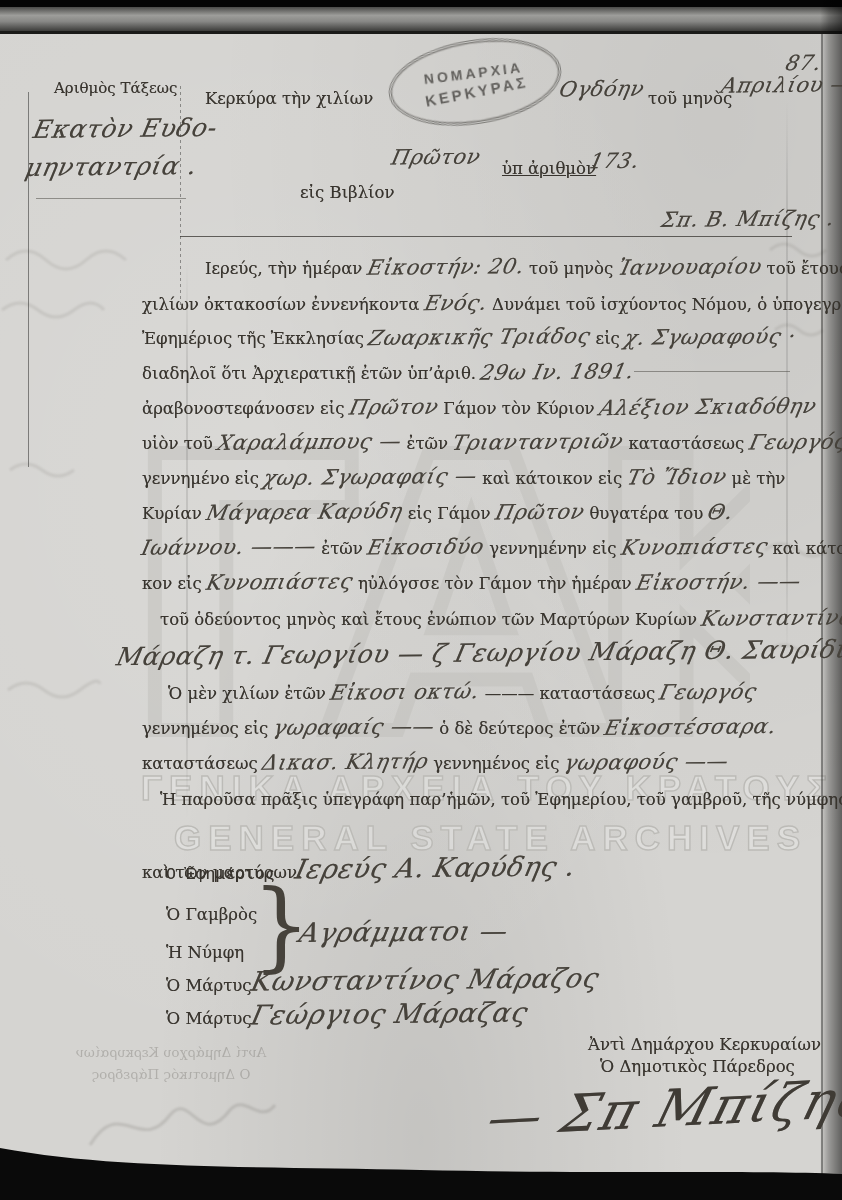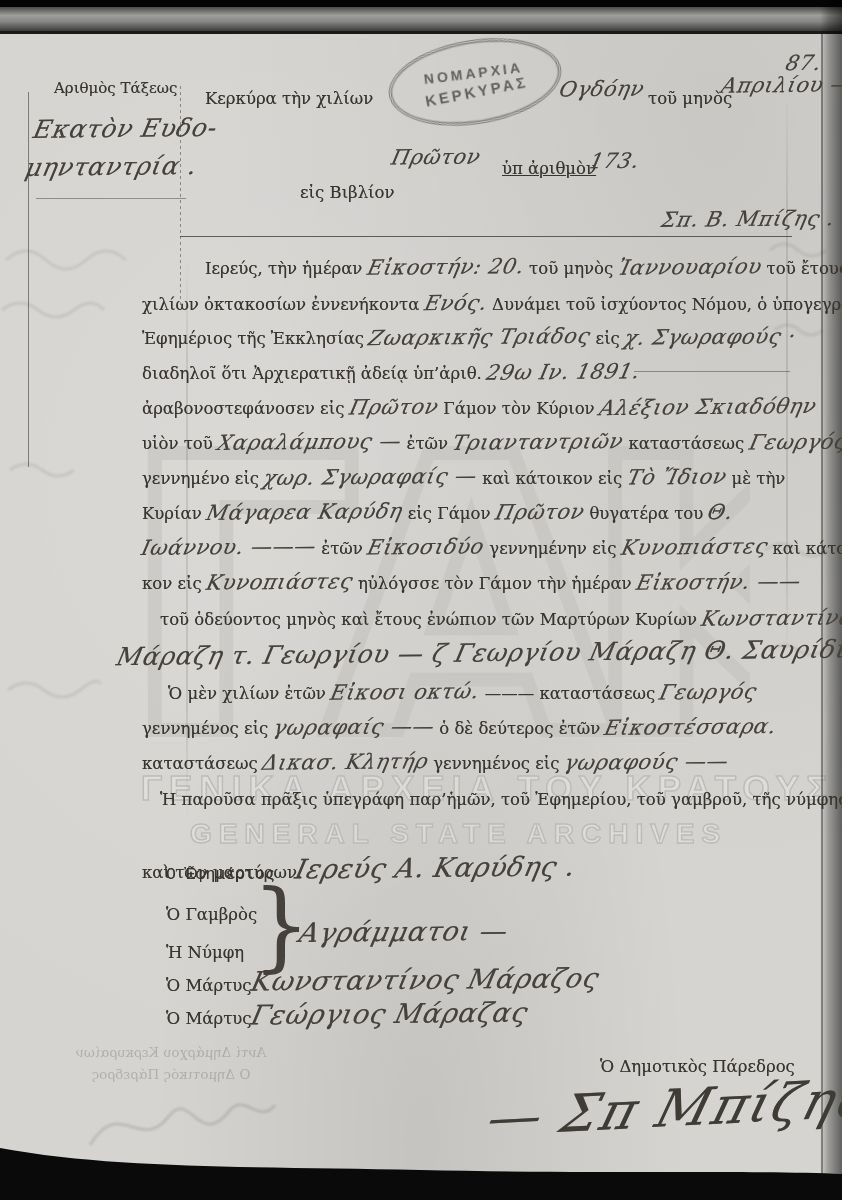--- a/index.html
+++ b/index.html
@@ -24,21 +24,21 @@
   .edge-bottom{position:absolute;left:0;bottom:0;width:842px;height:60px;}
   .fold-v{position:absolute;width:2px;background:linear-gradient(to bottom,rgba(0,0,0,0),rgba(0,0,0,.10) 20%,rgba(0,0,0,.10) 80%,rgba(0,0,0,0));}
   .rule-v-binding{position:absolute;left:28px;top:92px;width:1px;height:375px;background:rgba(50,50,48,.55);}
   .rule-v-margin{position:absolute;left:180px;top:86px;width:1px;height:220px;
     background:repeating-linear-gradient(to bottom,rgba(60,60,58,.5) 0 3px,rgba(0,0,0,0) 3px 6px);}
   
   .wm-mono{position:absolute;left:110px;top:330px;opacity:.5;pointer-events:none;}
   .wm-text{position:absolute;font-family:"Liberation Sans","DejaVu Sans",sans-serif;font-weight:bold;
     color:rgba(230,230,227,.55);-webkit-text-stroke:1.4px #bcbbb7;letter-spacing:7px;pointer-events:none;}
   .wm-gr{left:141px;top:768px;font-size:35px;}
-  .wm-en{left:190px;top:818px;font-size:28px;}
+  .wm-en{left:174px;top:818px;font-size:35px;}
   
   .line{position:absolute;white-space:nowrap;line-height:1.05;}
   .pt{font-size:16.5px;text-shadow:0 0 .6px rgba(56,52,46,.55);}
   .pt-sm{font-size:15px;text-shadow:0 0 .6px rgba(56,52,46,.5);}
   .hw{font-family:"DejaVu Serif",serif;font-style:italic;font-size:21px;color:#46423b;
     display:inline-block;transform:skewX(-13deg) rotate(-.6deg);letter-spacing:.6px;
     text-shadow:0 0 .5px rgba(60,56,50,.4);}
   .hw-lg{font-size:25px;}
   .hw-xl{font-size:27px;}
   .heading{font-size:19px;letter-spacing:.8px;text-shadow:0 0 .7px rgba(40,38,34,.6);}
@@ -147,21 +147,21 @@
   </div>
   <div class="rule-h" style="left:180px;top:236px;width:612px;"></div>
   <div class="rule-h-thin" style="left:634px;top:371px;width:156px;"></div>
 
   <div class="line" style="left:205px;top:256px;"><span class="pt">Ιερεύς,  τὴν  ἡμέραν  </span><span class="hw">Εἰκοστήν: 20.</span><span class="pt">  τοῦ μηνὸς </span><span class="hw">Ἰαννουαρίου</span><span class="pt"> τοῦ ἔτους</span></div>
 
   <div class="line" style="left:142px;top:292px;"><span class="pt">χιλίων ὀκτακοσίων ἐννενήκοντα  </span><span class="hw">Ενός.</span><span class="pt"> Δυνάμει τοῦ ἰσχύοντος Νόμου, ὁ ὑπογεγραμμένος</span></div>
 
   <div class="line" style="left:142px;top:326px;"><span class="pt">Ἐφημέριος τῆς Ἐκκλησίας  </span><span class="hw">Ζωαρκικῆς Τριάδος</span><span class="pt">   εἰς </span><span class="hw">χ. Σγωραφούς ·</span></div>
 
-  <div class="line" style="left:142px;top:361px;"><span class="pt">διαδηλοῖ ὅτι Ἀρχιερατικῇ ἀδείᾳ ὑπ’ἀριθ.  </span><span class="hw">29ω Ιν. 1891.</span></div>
+  <div class="line" style="left:142px;top:361px;"><span class="pt">διαδηλοῖ ὅτι Ἀρχιερατικῇ ἐτῶν ὑπ’ἀριθ.  </span><span class="hw">29ω Ιν. 1891.</span></div>
 
   <div class="line" style="left:142px;top:396px;"><span class="pt">ἀραβονοστεφάνοσεν εἰς  </span><span class="hw">Πρῶτον</span><span class="pt">   Γάμον τὸν Κύριον </span><span class="hw">Αλέξιον Σκιαδόθην</span></div>
 
   <div class="line" style="left:142px;top:431px;"><span class="pt">υἱὸν τοῦ  </span><span class="hw">Χαραλάμπους  —</span><span class="pt">  ἐτῶν </span><span class="hw">Τριανταντριῶν</span><span class="pt"> καταστάσεως  </span><span class="hw">Γεωργός</span></div>
 
   <div class="line" style="left:142px;top:466px;"><span class="pt">γεννημένο εἰς  </span><span class="hw">χωρ. Σγωραφαίς  —</span><span class="pt">  καὶ κάτοικον εἰς  </span><span class="hw">Τὸ Ἴδιον</span><span class="pt">  μὲ τὴν</span></div>
 
   <div class="line" style="left:142px;top:501px;"><span class="pt">Κυρίαν  </span><span class="hw">Μάγαρεα Καρύδη</span><span class="pt">  εἰς Γάμον  </span><span class="hw">Πρῶτον</span><span class="pt">  θυγατέρα του  </span><span class="hw">Θ.</span></div>
 
   <div class="line" style="left:142px;top:536px;"><span class="hw">Ιωάννου.  ———</span><span class="pt">  ἐτῶν </span><span class="hw">Εἰκοσιδύο</span><span class="pt"> γεννημένην  εἰς  </span><span class="hw">Κυνοπιάστες</span><span class="pt"> καὶ κάτοι-</span></div>
@@ -207,20 +207,23 @@
     <span class="hw hw-xl">Κωνσταντίνος  Μάραζος</span>
   </div>
 
   <div class="line" style="left:166px;top:1010px;">
     <span class="pt">Ὁ Μάρτυς</span>
   </div>
   <div class="line" style="left:252px;top:1000px;">
     <span class="hw hw-xl">Γεώργιος  Μάραζας</span>
   </div>
 
+  <div class="line" style="left:588px;top:1036px;">
+    <span class="pt">Ἀντὶ Δημάρχου Κερκυραίων</span>
+  </div>
   <div class="line" style="left:600px;top:1058px;">
     <span class="pt">Ὁ Δημοτικὸς Πάρεδρος</span>
   </div>
   <div class="big-sig" style="left:492px;top:1078px;">— Σπ Μπίζης</div>
 
   <div class="line mirror" style="left:66px;top:1042px;width:210px;white-space:normal;">
     <span>Αντί Δημάρχου Κερκυραίων</span><br>
     <span>Ο Δημοτικός Πάρεδρος</span>
   </div>
   <svg class="ghost" style="left:80px;top:1085px;opacity:.18;" width="200" height="80" viewBox="0 0 200 80">

